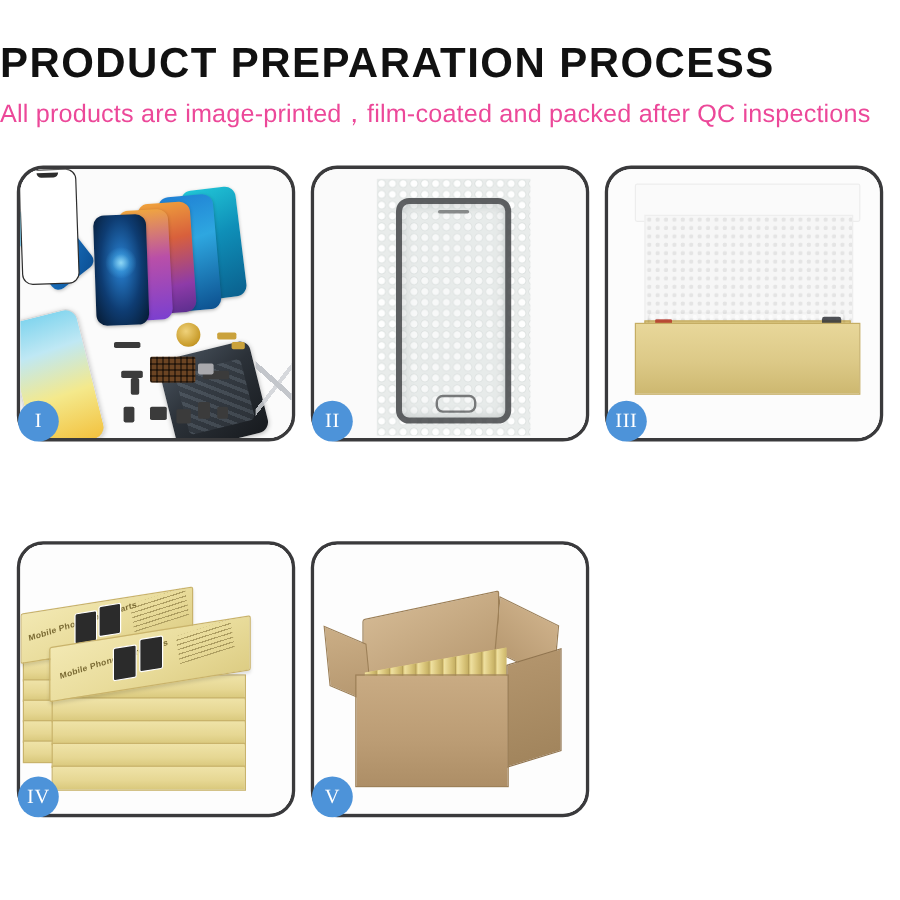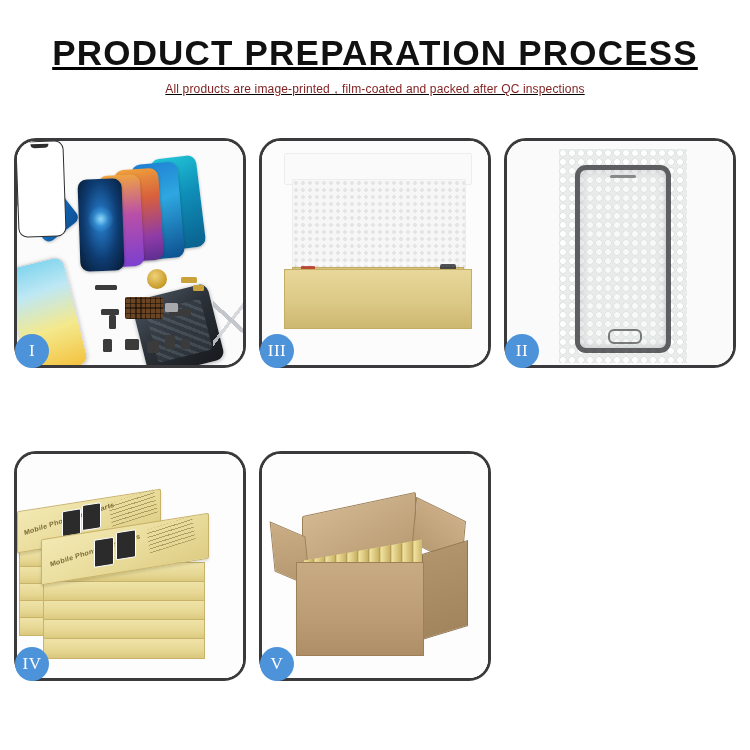--- a/index.html
+++ b/index.html
@@ -13,40 +13,38 @@
     font-family: "Liberation Sans", sans-serif;
     overflow: hidden;
     position: relative;
   }
 
   
   .header {
     position: absolute;
     left: 0; top: 0;
     width: 750px;
-    text-align: center;
-    text-decoration: underline;
   }
   .page-title {
     margin: 0;
     padding-top: 33px;
     font-size: 35px;
     font-weight: 700;
     letter-spacing: 1.2px;
     color: #111111;
     font-family: "Liberation Sans", sans-serif;
     white-space: nowrap;
   }
   .page-subtitle {
     margin: 0;
     padding-top: 8px;
-    font-size: 12px;
+    font-size: 21px;
     font-weight: 400;
     letter-spacing: 0.15px;
-    color: #7f1d1d;
+    color: #ec4899;
     white-space: nowrap;
   }
 
   
   .panel-grid {
     position: absolute;
     left: 14px;
     top: 138px;
     width: 722px;
     height: 548px;
@@ -359,41 +357,41 @@
         <span class="part" style="width:12px;height:12px;left:52px;top:72px;"></span>
         <span class="part" style="width:10px;height:14px;left:70px;top:66px;"></span>
         <span class="part" style="width:9px;height:10px;left:86px;top:70px;"></span>
       </div>
     </div>
     <div class="badge">I</div>
   </div>
 
   <div class="panel">
     <div class="panel-photo">
-      <div class="p3-bg"></div>
-      <div class="box3-lid"></div>
-      <div class="box3-foam"></div>
-      <div class="box3-inner"></div>
-      <div class="box3-screen"></div>
-      <div class="box3-front"></div>
-    </div>
-    <div class="badge">III</div>
-  </div>
-
-  <div class="panel">
-    <div class="panel-photo">
       <div class="p2-bg"></div>
       <div class="bubble-sheet">
         <div class="screen-outline">
           <span class="screen-speaker"></span>
           <span class="screen-home"></span>
         </div>
       </div>
     </div>
     <div class="badge">II</div>
+  </div>
+
+  <div class="panel">
+    <div class="panel-photo">
+      <div class="p3-bg"></div>
+      <div class="box3-lid"></div>
+      <div class="box3-foam"></div>
+      <div class="box3-inner"></div>
+      <div class="box3-screen"></div>
+      <div class="box3-front"></div>
+    </div>
+    <div class="badge">III</div>
   </div>
 
   <div class="panel">
     <div class="panel-photo">
       <div class="p4-bg"></div>
       <div class="stackwrap">
 
         <div class="ybox" style="left:6px; top:68px;  width:104px; height:17px;"></div>
         <div class="ybox" style="left:6px; top:85px;  width:104px; height:17px;"></div>
         <div class="ybox" style="left:6px; top:102px; width:104px; height:17px;"></div>

